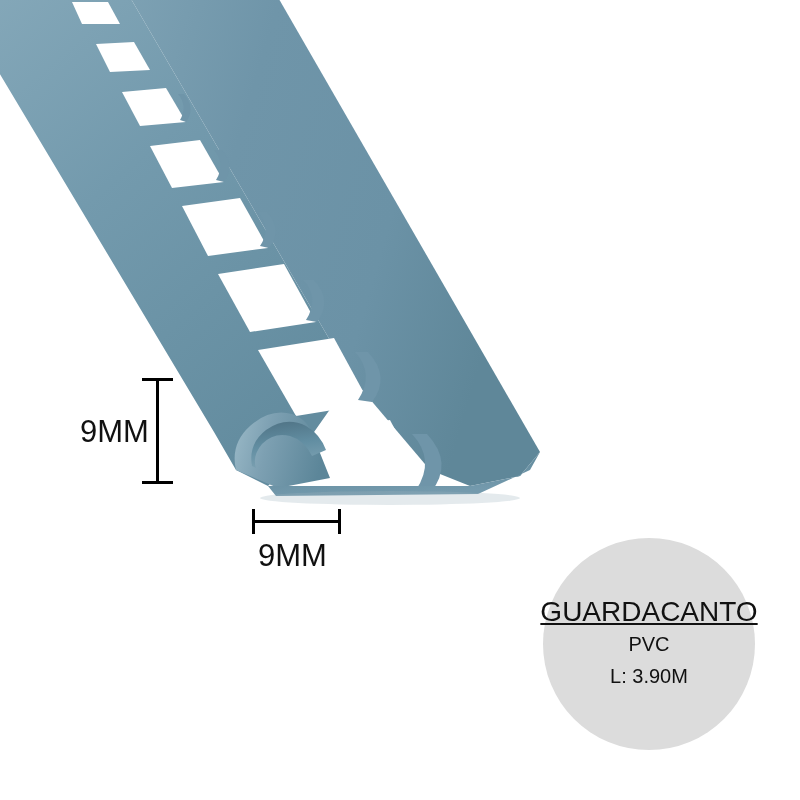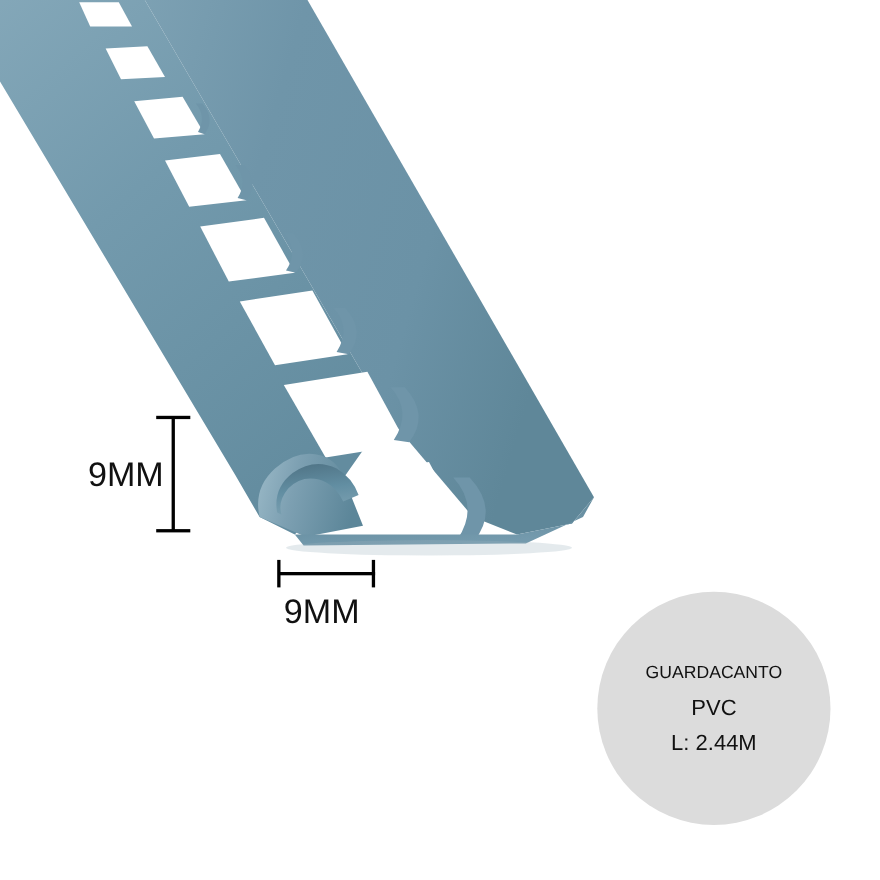--- a/index.html
+++ b/index.html
@@ -105,21 +105,22 @@
     text-align: center;
   }
   #product-badge .badge-line {
     color: #111111;
     font-size: 20px;
     line-height: 32px;
     font-family: "Liberation Sans", sans-serif;
     white-space: nowrap;
   }
   #product-badge .badge-line.title {
-    font-size: 16px;
+    font-size: 28px;
+    text-decoration: underline;
   }
 </style>
 </head>
 <body>
 
 <div id="stage">
 
   <svg id="product-svg" viewBox="0 0 800 800" xmlns="http://www.w3.org/2000/svg">
     <defs>
 
@@ -225,16 +226,16 @@
   <div id="dim-v-label" class="dim-label">9MM</div>
 
   <div id="dim-h-shaft" class="dim-line"></div>
   <div id="dim-h-cap-left" class="dim-line"></div>
   <div id="dim-h-cap-right" class="dim-line"></div>
   <div id="dim-h-label" class="dim-label">9MM</div>
 
   <div id="product-badge">
     <div class="badge-line title">GUARDACANTO</div>
     <div class="badge-line">PVC</div>
-    <div class="badge-line">L: 2.44M</div>
+    <div class="badge-line">L: 3.90M</div>
   </div>
 
 </div>
 
 </body></html>

